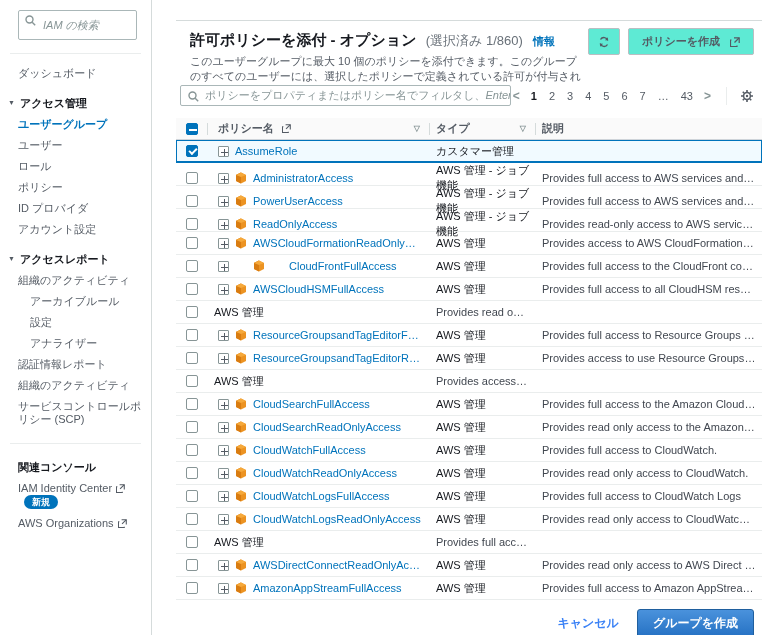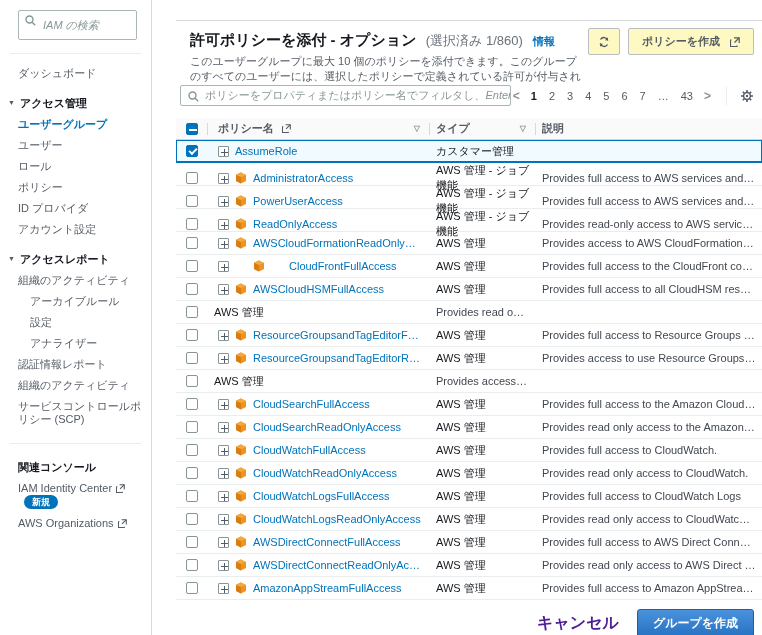--- a/index.html
+++ b/index.html
@@ -26,21 +26,21 @@
 
   
   .card { position:absolute; left:176px; top:20px; right:0; border-top:1px solid #d5dbdb; background:#fff; }
   .card-head { padding:9px 8px 0 14px; position:relative; }
   .title-row { font-size:15px; line-height:19px; }
   .title { font-weight:bold; color:#16191f; }
   .selection { color:#687078; font-size:13px; margin-left:5px; }
   .info-link { color:#0073bb; font-size:11px; font-weight:bold; margin-left:6px; cursor:pointer; }
   .desc { max-width:394px; color:#545b64; font-size:11px; line-height:15px; margin-top:3px; }
   .head-actions { position:absolute; top:7px; right:8px; display:flex; gap:8px; }
-  .btn { display:inline-flex; align-items:center; gap:6px; background:#fef9c3; border:1px solid #babec2; border-radius:2px; color:#545b64; font-weight:bold; font-size:11px; font-family:inherit; padding:5px 13px; cursor:pointer; }
+  .btn { display:inline-flex; align-items:center; gap:6px; background:#5eead4; border:1px solid #babec2; border-radius:2px; color:#545b64; font-weight:bold; font-size:11px; font-family:inherit; padding:5px 13px; cursor:pointer; }
   .btn.icon-only { padding:5px 9px; }
 
   
   .filter-row { position:absolute; top:85px; left:180px; right:8px; display:flex; align-items:center; }
   .search-box { width:352px; height:21px; border:1px solid #aab7b8; border-radius:2px; display:flex; align-items:center; padding-left:24px; position:relative; font-size:11px; color:#879596; cursor:text; background:#fff; white-space:nowrap; overflow:hidden; }
   .search-box .mag { position:absolute; left:7px; top:5px; }
   .search-box .em { font-style:italic; }
   .pagination { margin-left:auto; display:flex; align-items:center; gap:6px; font-size:11px; color:#545b64; }
   .page { padding:2px 3px; cursor:pointer; }
   .page.current { color:#16191f; font-weight:bold; }
@@ -66,21 +66,21 @@
   .exp { width:11px; height:11px; border:1px solid #879596; border-radius:1px; position:relative; cursor:pointer; flex:none; background:#fff; }
   .exp::before { content:""; position:absolute; left:2px; top:5px; width:7px; height:1px; background:#545b64; }
   .exp::after { content:""; position:absolute; left:5px; top:2px; width:1px; height:7px; background:#545b64; }
   .pname { color:#0073bb; text-decoration:none; overflow:hidden; text-overflow:ellipsis; cursor:pointer; }
   .c-type { color:#16191f; } 
   .c-desc { color:#414750; overflow:hidden; white-space:nowrap; text-overflow:ellipsis; padding-right:6px; }
   .picon { flex:none; }
 
   
   .footer { position:absolute; top:609px; right:8px; display:flex; align-items:center; gap:18px; }
-  .link-btn { color:#4c1d95; font-weight:bold; font-size:16px; cursor:pointer; background:none; border:0; font-family:inherit; }
+  .link-btn { color:#3b82f6; font-weight:bold; font-size:12px; cursor:pointer; background:none; border:0; font-family:inherit; }
   .primary-btn { background:linear-gradient(#4a92dc,#2571c3); border:1px solid #1f5f9e; border-radius:3px; color:#fff; font-weight:bold; font-size:12px; font-family:inherit; padding:5px 15px; cursor:pointer; }
 </style>
 </head>
 <body>
 
 <div class="app">
 
   <aside class="sidebar">
     <div class="sb-search">
       <svg class="mag" width="11" height="11" viewBox="0 0 11 11">
@@ -466,29 +466,20 @@
             </svg>
       <a class="pname">CloudWatchLogsReadOnlyAccess</a>
     </div>
     <div class="c-type" style="padding-left:6px;">AWS 管理</div>
     <div class="c-desc" style="padding-left:6px;">Provides read only access to CloudWatch Logs</div>
   </div>
         <div class="row">
     <div class="c-check">
             <span class="cb"></span>
           </div>
-    <div class="c-name" style="padding-left:10px;">
-      <span class="exp"></span>
-      <svg class="picon" width="12" height="12" viewBox="0 0 12 12">
-              <path d="M6 .5l5 2.4v6.2L6 11.5 1 9.1V2.9z" fill="#ec9322"></path>
-              <path d="M6 .5L1 2.9v6.2l5 2.4z" fill="#d97c11"></path>
-              <path d="M1 2.9l5 2.2 5-2.2L6 .5z" fill="#f6a93b"></path>
-            </svg>
-      <a class="pname">AWSDirectConnectFullAccess</a>
-    </div>
     <div class="c-type" style="padding-left:6px;">AWS 管理</div>
     <div class="c-desc" style="padding-left:6px;">Provides full access to AWS Direct Connect via the AWS ...</div>
   </div>
         <div class="row">
     <div class="c-check">
             <span class="cb"></span>
           </div>
     <div class="c-name" style="padding-left:10px;">
       <span class="exp"></span>
       <svg class="picon" width="12" height="12" viewBox="0 0 12 12">

